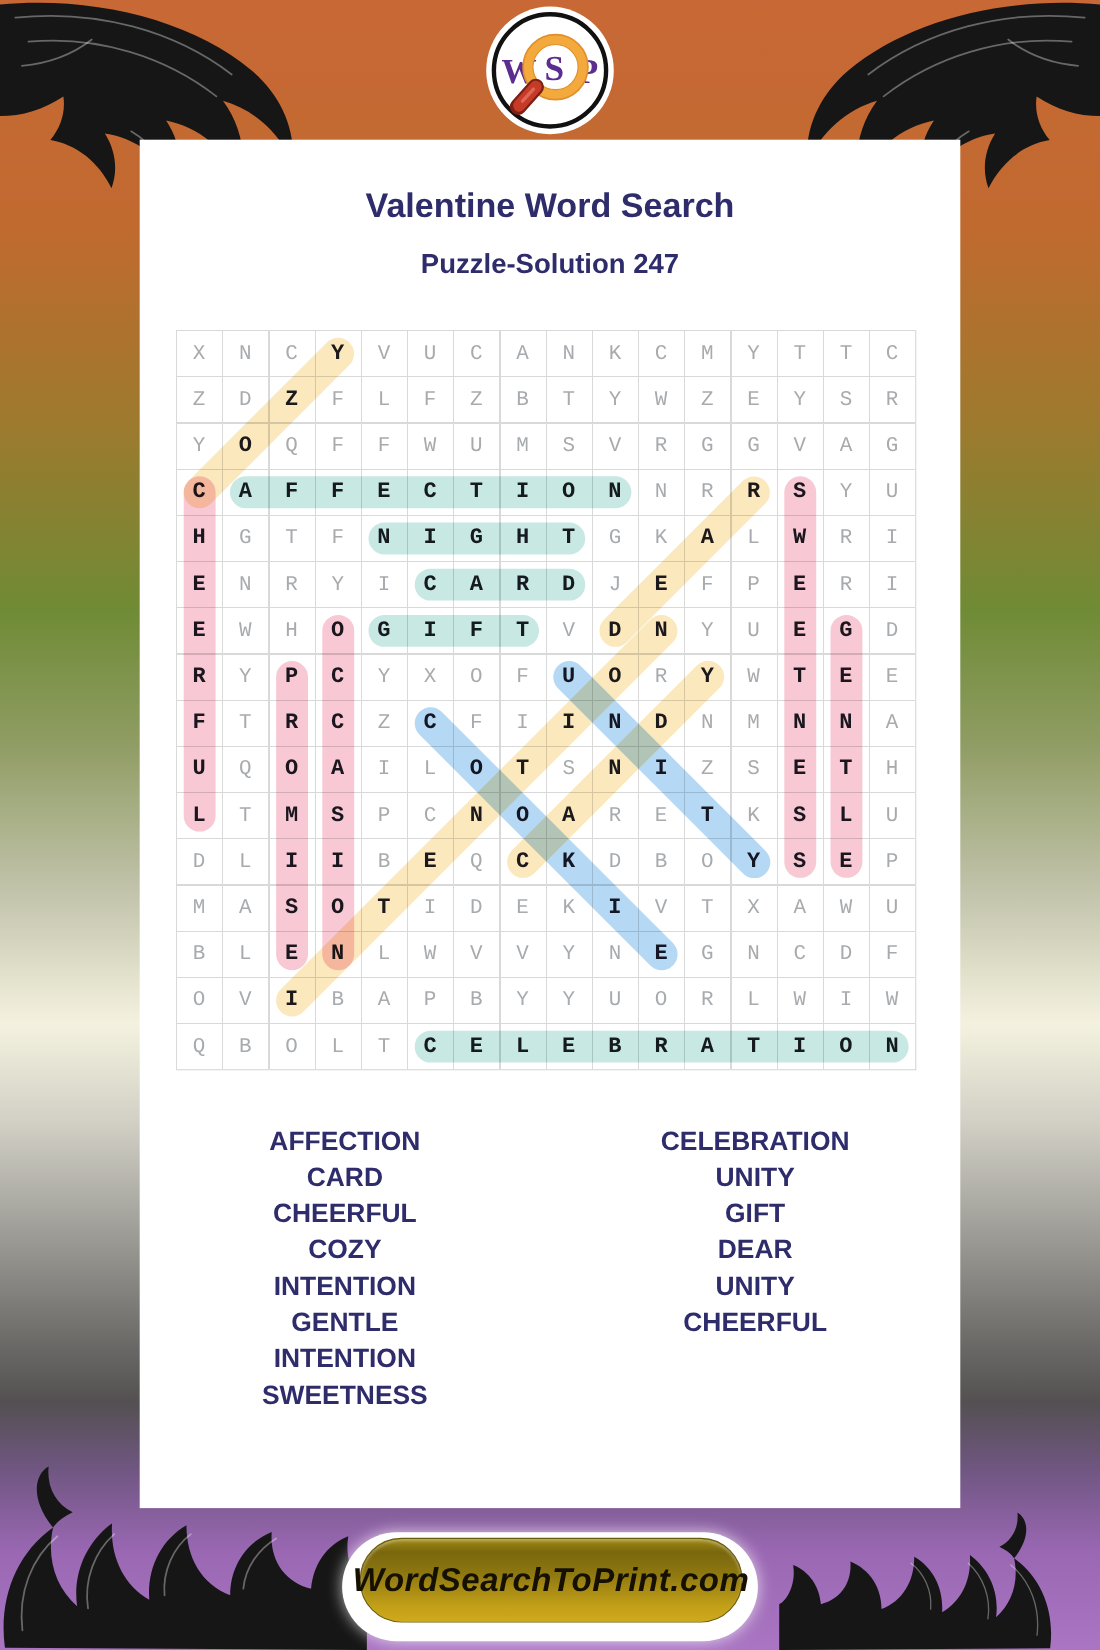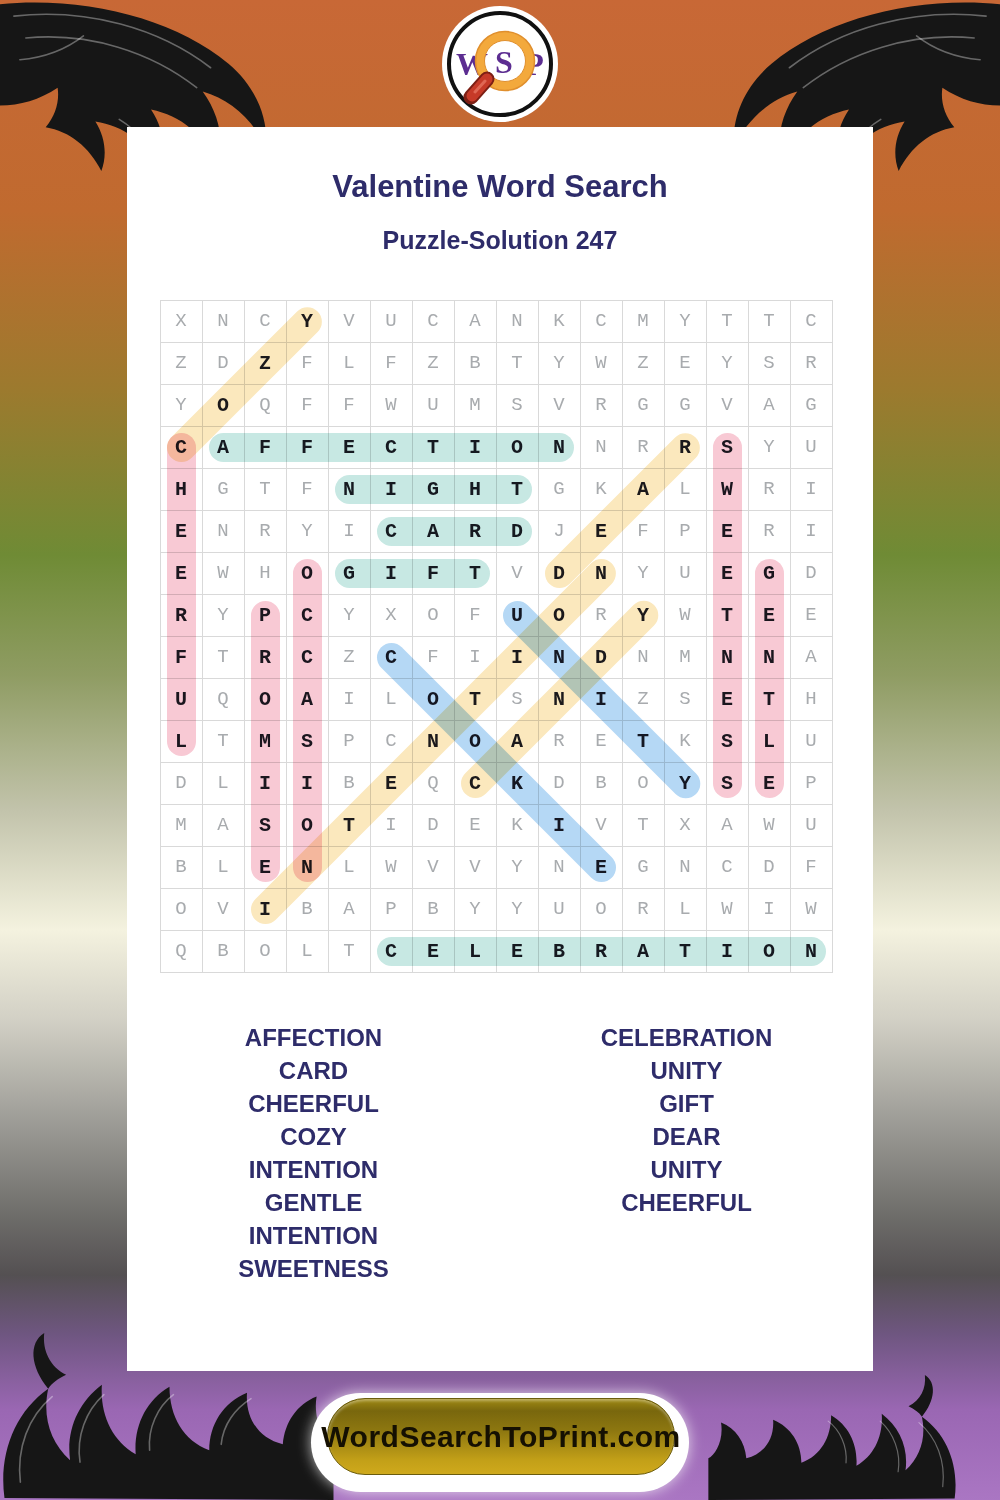--- a/index.html
+++ b/index.html
@@ -34,21 +34,21 @@
   .words{position:absolute;top:894px;width:373px;margin:0;padding:0;list-style:none;}
   .words.left{left:0;}
   .words.right{left:373px;}
   .words li{text-align:center;font-size:24px;line-height:33px;font-weight:bold;color:#2e2c6a;}
   .pill-outer{position:absolute;left:311px;top:1393px;width:378px;height:99px;
         border-radius:50px;background:#ffffff;box-shadow:0 0 14px rgba(255,255,255,0.7);}
   .pill-gold{position:absolute;left:327px;top:1398px;width:346px;height:75px;border-radius:38px;
         background:linear-gradient(180deg,#a08a14 0%,#79670d 16%,#8d7710 42%,#c3a018 82%,#cfa91c 100%);
         border:1px solid #6b5c0c;box-shadow:inset 0 2px 3px rgba(255,255,255,0.35);
         display:flex;align-items:center;justify-content:center;cursor:pointer;}
-  .pill-gold span{font-size:30px;font-weight:bold;color:#151002;letter-spacing:0.5px;}
+  .pill-gold span{font-size:30px;font-weight:bold;color:#151002;letter-spacing:0.5px;font-style:italic;}
 </style>
 </head>
 <body>
 
 <div class="page">
   <div class="bg"></div>
 
   <svg class="flourish fl-tl" viewBox="0 0 310 215">
     <g fill="#161616">
       <path d="M0,4 C85,-4 175,18 230,64 C256,86 270,116 268,148 C254,120 232,100 204,92 C220,114 226,140 220,166 C206,136 182,116 152,110 C164,128 168,150 162,170 C148,144 124,126 96,122 C106,138 108,156 102,172 C90,148 70,132 46,128 C56,116 60,102 58,88 C40,100 20,106 0,106 Z"></path>

